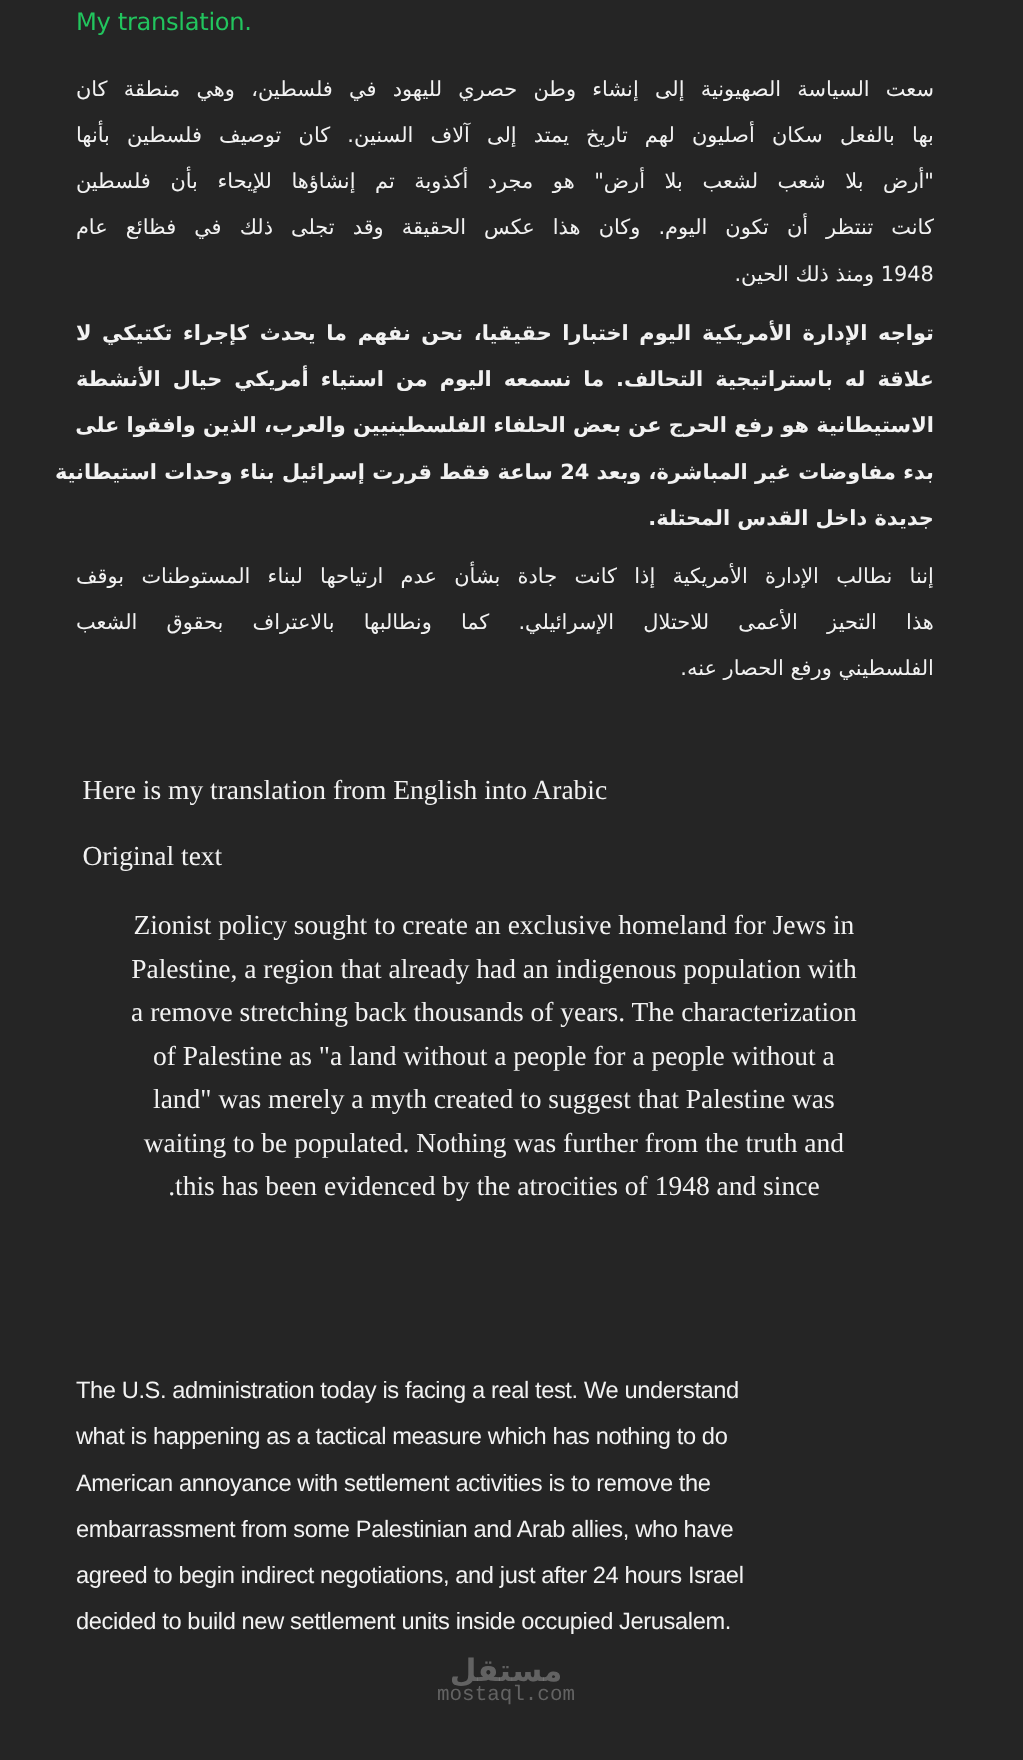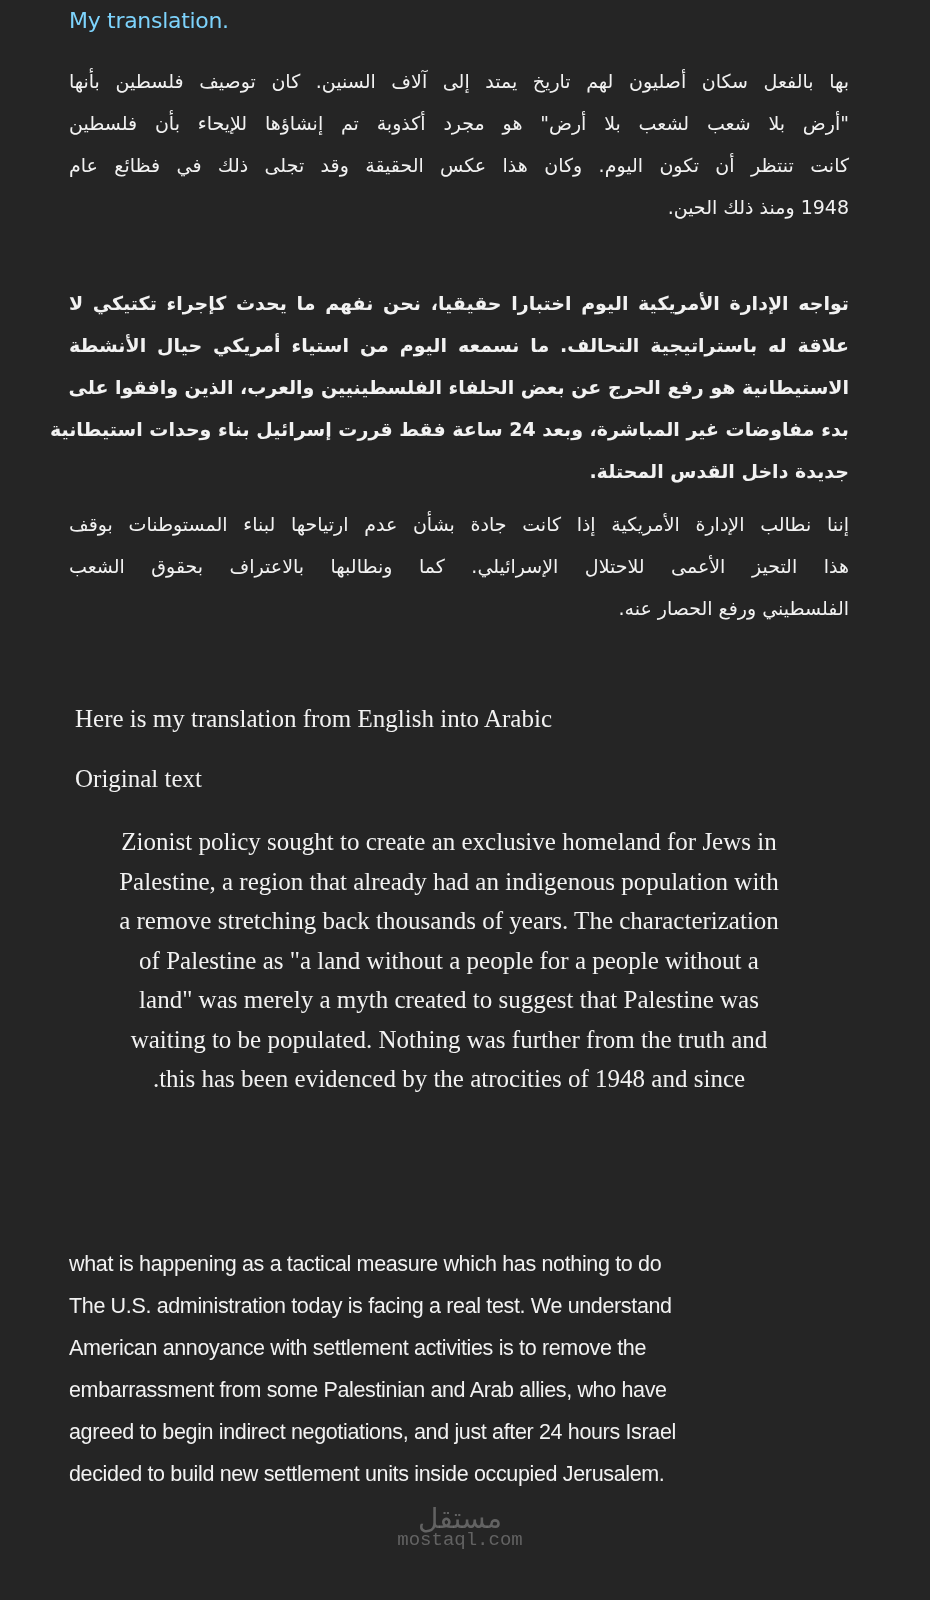--- a/index.html
+++ b/index.html
@@ -19,21 +19,21 @@
       left: 0;
       top: 0;
       width: 930px;
     }
     .heading-sans {
       position: absolute;
       left: 69px;
       top: 8px;
       font-family: "DejaVu Sans", sans-serif;
       font-size: 22px;
-      color: #7dd3fc;
+      color: #22c55e;
       white-space: nowrap;
       letter-spacing: -0.3px;
     }
     .ar-para {
       position: absolute;
       left: 69px;
       width: 780px;
       direction: rtl;
       text-align: right;
       font-family: "DejaVu Sans", sans-serif;
@@ -92,38 +92,39 @@
       top: 1505px;
       width: 130px;
       text-align: center;
       color: rgba(150,150,150,0.55);
       pointer-events: none;
     }
     .watermark .wm-ar {
       display: block;
       font-family: "DejaVu Sans", sans-serif;
       font-size: 28px;
-      font-weight: normal;
+      font-weight: bold;
       line-height: 28px;
     }
     .watermark .wm-en {
       display: block;
       font-family: Liberation Mono, monospace;
       font-size: 19px;
       line-height: 14px;
     }
   </style>
 </head>
 <body>
 
 <div class="doc">
 
   <div class="heading-sans">My translation.</div>
 
   <div class="ar-para" style="top:60px;">
+    <span class="ar-line">سعت السياسة الصهيونية إلى إنشاء وطن حصري لليهود في فلسطين، وهي منطقة كان</span>
     <span class="ar-line">بها بالفعل سكان أصليون لهم تاريخ يمتد إلى آلاف السنين. كان توصيف فلسطين بأنها</span>
     <span class="ar-line">"أرض بلا شعب لشعب بلا أرض" هو مجرد أكذوبة تم إنشاؤها للإيحاء بأن فلسطين</span>
     <span class="ar-line">كانت تنتظر  أن تكون اليوم. وكان هذا عكس الحقيقة وقد تجلى ذلك في فظائع عام</span>
     <span class="ar-line last">1948 ومنذ ذلك الحين.</span>
   </div>
 
   <div class="ar-para" style="top:282px;font-weight:bold;">
     <span class="ar-line">تواجه الإدارة الأمريكية اليوم اختبارا حقيقيا، نحن نفهم ما يحدث كإجراء تكتيكي لا</span>
     <span class="ar-line">علاقة له باستراتيجية التحالف. ما نسمعه اليوم من استياء أمريكي حيال الأنشطة</span>
     <span class="ar-line">الاستيطانية هو رفع الحرج عن بعض الحلفاء الفلسطينيين والعرب، الذين وافقوا على</span>
@@ -144,22 +145,22 @@
     <span class="line">Zionist policy sought to create an exclusive homeland for Jews in</span>
     <span class="line">Palestine, a region that already had an indigenous population with</span>
     <span class="line">a remove stretching back thousands of years. The characterization</span>
     <span class="line">of Palestine as "a land without a people for a people without a</span>
     <span class="line">land" was merely a myth created to suggest that Palestine was</span>
     <span class="line">waiting to be populated. Nothing was further from the truth and</span>
     <span class="line">.this has been evidenced by the atrocities of 1948 and since</span>
   </div>
 
   <div class="en-sans" style="top:1243px;">
+    <span class="line">The U.S. administration today is facing a real test. We understand</span>
     <span class="line">what is happening as a tactical measure which has nothing to do</span>
-    <span class="line">The U.S. administration today is facing a real test. We understand</span>
     <span class="line">American annoyance with settlement activities is to remove the</span>
     <span class="line">embarrassment from some Palestinian and Arab allies, who have</span>
     <span class="line">agreed to begin indirect negotiations, and just after 24 hours Israel</span>
     <span class="line">decided to build new settlement units inside occupied Jerusalem.</span>
   </div>
 
   <div class="watermark">
     <span class="wm-ar">مستقل</span>
     <span class="wm-en">mostaql.com</span>
   </div>

